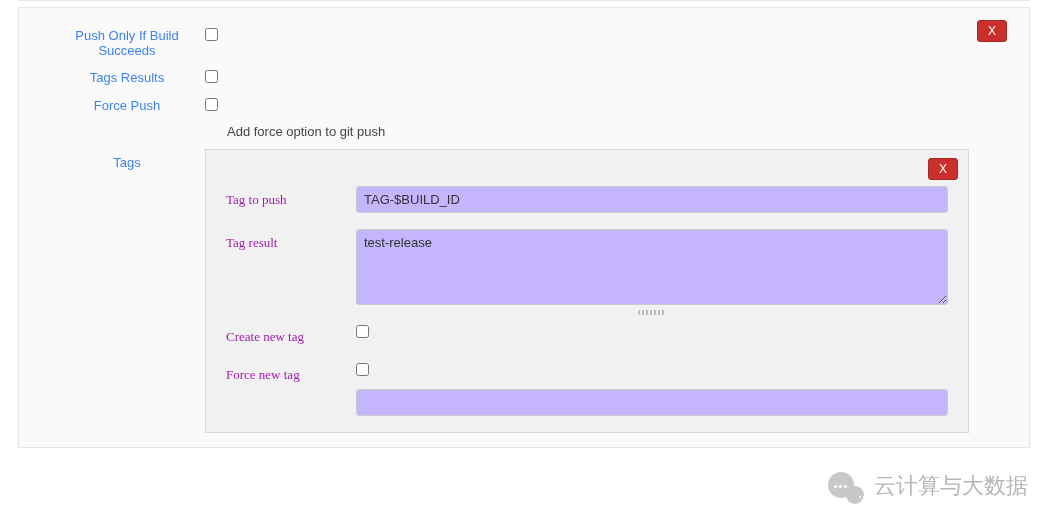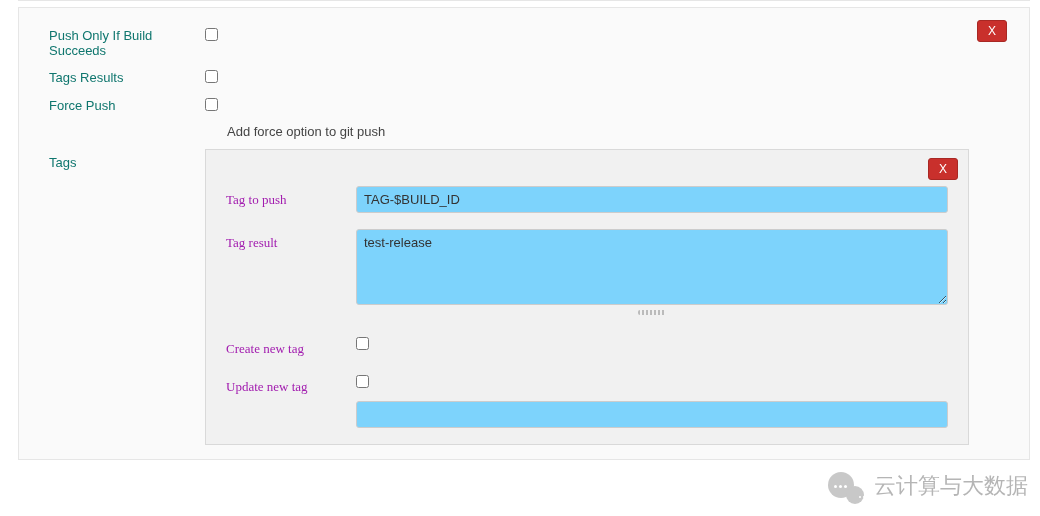--- a/index.html
+++ b/index.html
@@ -65,22 +65,23 @@
 
   .row {
     display: flex;
     align-items: flex-start;
     margin-top: 10px;
     position: relative;
   }
   .row-label {
     flex: 0 0 178px;
     padding-left: 22px;
-    color: #0f766e;
+    color: #3b82f6;
     padding-top: 2px;
+    text-align: center;
   }
   .row-control { flex: 1 1 auto; }
 
   .hint {
     color: #444;
     margin-top: 10px;
     margin-left: 200px;
   }
 
   input[type="checkbox"] {
@@ -110,21 +111,21 @@
   }
   .trow-control { flex: 1 1 auto; }
 
   input[type="text"], textarea {
     width: 100%;
     font-family: inherit;
     font-size: 13px;
     border: 1px solid #ccc;
     border-radius: 3px;
     padding: 5px 7px;
-    background: #7dd3fc;
+    background: #c4b5fd;
     color: #333;
   }
   textarea { height: 76px; resize: vertical; }
 
   .grip {
     width: 28px; height: 5px;
     margin: 2px auto 0 auto;
     background: repeating-linear-gradient(to right, #bbb 0 2px, transparent 2px 4px);
     border-radius: 2px;
   }
@@ -213,29 +214,29 @@
           </div>
 
           <div class="trow" style="margin-bottom:4px">
             <div class="trow-label">Tag result</div>
             <div class="trow-control">
               <textarea style="">test-release</textarea>
               <div class="grip"></div>
             </div>
           </div>
 
-          <div class="trow" style="margin-top:20px">
+          <div class="trow" style="margin-top:8px">
             <div class="trow-label">Create new tag</div>
             <div class="trow-control">
               <input type="checkbox" style="">
             </div>
           </div>
 
           <div class="trow" style="margin-bottom:6px">
-            <div class="trow-label">Update new tag</div>
+            <div class="trow-label">Force new tag</div>
             <div class="trow-control">
               <input type="checkbox" style="">
             </div>
           </div>
 
           <div class="trow" style="margin-bottom:0">
             <div class="trow-label"></div>
             <div class="trow-control">
               <input type="text" style="">
             </div>

